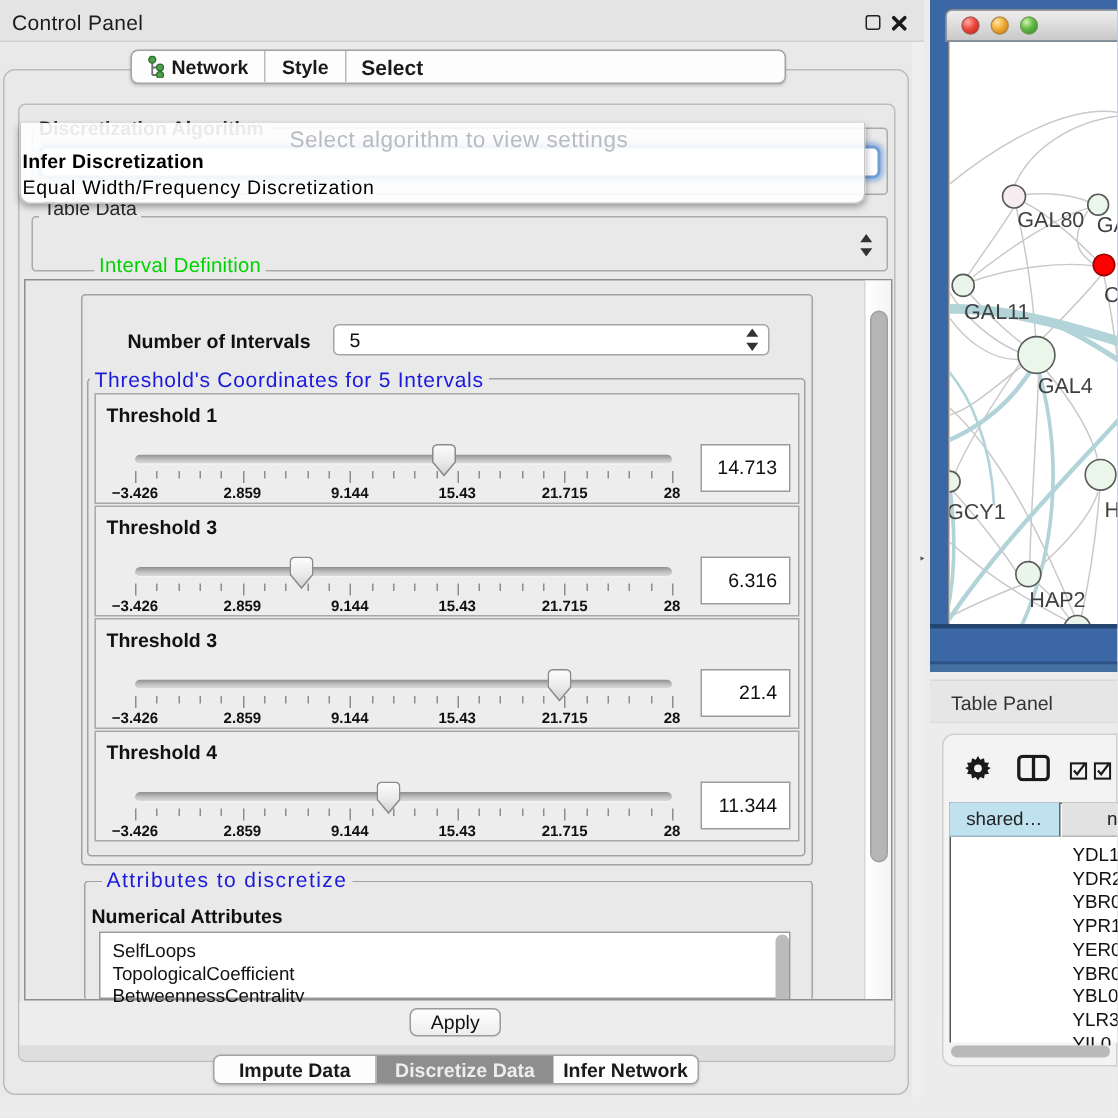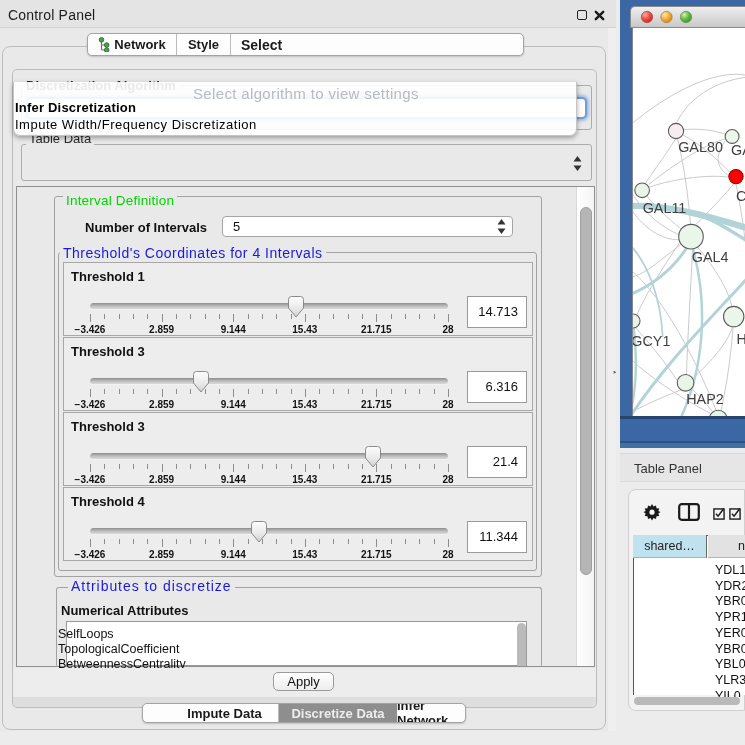--- a/index.html
+++ b/index.html
@@ -49,31 +49,31 @@
       <path d="M4.5 0 L8.5 5.5 L0.5 5.5 Z" fill="#333"></path>
       <path d="M4.5 15 L8.5 9.5 L0.5 9.5 Z" fill="#333"></path>
     </svg>
 
 <div class="abs" style="left:16px;top:186px;width:579px;height:481px;border:1px solid #8f8f8f;background:#e9e9e9;"></div>
 
 <div class="abs" style="left:576px;top:187px;width:18px;height:479px;background:linear-gradient(90deg,#ffffff,#f4f4f4);border-left:1px solid #d9d9d9;"></div>
 <div class="abs" style="left:580px;top:207px;width:12px;height:368px;background:#b5b5b5;border:1px solid #a0a0a0;border-radius:6px;"></div>
 
 <div class="abs" style="left:54px;top:196px;width:488px;height:381px;border:1px solid #a2a2a2;border-radius:3px;"></div>
-<div class="abs" style="left:63px;top:193px;background:#e9e9e9;padding:0 3px;font-size:13.5px;letter-spacing:0.2px;color:#00d400;">Interval Definition</div>
+<div class="abs" style="left:63px;top:169px;background:#e9e9e9;padding:0 3px;font-size:13.5px;letter-spacing:0.2px;color:#00d400;">Interval Definition</div>
 
 <div class="abs" style="left:85px;top:220px;font-size:13px;font-weight:700;color:#111;">Number of Intervals</div>
 <div class="abs" style="left:222px;top:216px;width:291px;height:21px;background:#fff;border:1px solid #a5a5a5;border-radius:4px;font-size:13px;color:#111;line-height:19px;padding-left:10px;">5</div>
 <svg class="abs" style="left:497px;top:219px;" width="9" height="15" viewBox="0 0 9 15">
       <path d="M4.5 0 L8.5 5.5 L0.5 5.5 Z" fill="#333"></path>
       <path d="M4.5 15 L8.5 9.5 L0.5 9.5 Z" fill="#333"></path>
     </svg>
 
 <div class="abs" style="left:58px;top:252px;width:479px;height:319px;border:1px solid #a2a2a2;border-radius:3px;"></div>
-<div class="abs" style="left:60px;top:245px;background:#e9e9e9;padding:0 3px;font-size:14px;letter-spacing:0.5px;color:#1a1adc;">Threshold's Coordinates for 4 Intervals</div>
+<div class="abs" style="left:60px;top:245px;background:#e9e9e9;padding:0 3px;font-size:14px;letter-spacing:0.5px;color:#1a1adc;">Threshold's Coordinates for 5 Intervals</div>
 
 <div id="sliders">
       <div class="abs" style="left:63px;top:262px;width:470px;height:74px;border:1px solid #a8a8a8;background:#ededed;">
         <div style="position:absolute;left:7px;top:6px;font-size:13px;font-weight:700;color:#111;">Threshold 1</div>
         <div style="position:absolute;left:26px;top:40px;width:358px;height:7px;background:linear-gradient(#8e8e8e,#c0c0c0 55%,#dadada);border-radius:4px;border-bottom:1px solid #f2f2f2;"></div>
         <div style="position:absolute;left:26.0px;top:51px;width:1px;height:8px;background:#8d8d8d;"></div>
         <div style="position:absolute;left:40.3px;top:51px;width:1px;height:5px;background:#8d8d8d;"></div>
         <div style="position:absolute;left:54.6px;top:51px;width:1px;height:5px;background:#8d8d8d;"></div>
         <div style="position:absolute;left:69.0px;top:51px;width:1px;height:5px;background:#8d8d8d;"></div>
         <div style="position:absolute;left:83.3px;top:51px;width:1px;height:5px;background:#8d8d8d;"></div>
@@ -256,38 +256,38 @@
           <path d="M3.5 0.5 h9 a3 3 0 0 1 3 3 v8.5 L8 21 L0.5 12 V3.5 a3 3 0 0 1 3-3 Z" fill="url(#thg3)" stroke="#8a8a8a"></path>
         </svg>
         <div style="position:absolute;left:403px;top:33px;width:60px;height:32px;background:#fff;border:1px solid #9a9a9a;font-size:13px;color:#111;text-align:right;line-height:30px;padding-right:8px;">11.344</div>
       </div>
     </div>
 
 <div class="abs" style="left:56px;top:587px;width:486px;height:80px;border:1px solid #a2a2a2;border-radius:3px;border-bottom:none;"></div>
 <div class="abs" style="left:68px;top:578px;background:#e9e9e9;padding:0 3px;font-size:14px;letter-spacing:0.95px;color:#1a1adc;">Attributes to discretize</div>
 <div class="abs" style="left:61px;top:603px;font-size:13px;font-weight:700;color:#111;">Numerical Attributes</div>
 <div class="abs" style="left:66px;top:621px;width:461px;height:45px;background:#fff;border:1px solid #999;"></div>
-<div class="abs" style="left:58px;top:627px;font-size:12.5px;color:#111;line-height:15px;">SelfLoops<br>TopologicalCoefficient<br>BetweennessCentrality</div>
+<div class="abs" style="left:75px;top:627px;font-size:12.5px;color:#111;line-height:15px;">SelfLoops<br>TopologicalCoefficient<br>BetweennessCentrality</div>
 <div class="abs" style="left:517px;top:623px;width:9px;height:43px;background:#bbb;border-radius:5px 5px 0 0;"></div>
 
 <div class="abs" style="left:13px;top:668px;width:583px;height:29px;background:#ededed;"></div>
 <div class="abs" style="left:273px;top:672px;width:61px;height:19px;background:linear-gradient(#ffffff,#ededed);border:1px solid #9a9a9a;border-radius:5px;font-size:13px;color:#111;text-align:center;line-height:17px;">Apply</div>
 
 <div class="abs" style="left:13px;top:697px;width:583px;height:10px;background:#dedede;border-radius:0 0 5px 5px;"></div>
 
 <div class="abs" style="left:142px;top:703px;width:324px;height:20px;background:#fdfdfd;border:1px solid #a3a3a3;border-radius:5px;box-shadow:0 1px 2px rgba(0,0,0,0.18);overflow:hidden;display:flex;">
-  <div style="width:108px;display:flex;align-items:center;justify-content:center;border-right:1px solid #bbb;font-size:13px;font-weight:700;color:#1a1a1a;margin-left:28px;">Impute Data</div>
+  <div style="width:108px;display:flex;align-items:center;justify-content:center;border-right:1px solid #bbb;font-size:13px;font-weight:700;color:#1a1a1a;">Impute Data</div>
   <div style="width:118px;display:flex;align-items:center;justify-content:center;background:#8e8e8e;font-size:13px;font-weight:700;color:#ededed;">Discretize Data</div>
   <div style="flex:1;display:flex;align-items:center;justify-content:center;font-size:13px;font-weight:700;color:#1a1a1a;">Infer Network</div>
 </div>
 
 <div class="abs" style="left:13px;top:82px;width:564px;height:54px;background:rgba(255,255,255,0.9);border:1px solid rgba(150,150,150,0.55);border-top:none;border-radius:0 0 7px 7px;box-shadow:0 2px 5px rgba(0,0,0,0.35);"></div>
 <div class="abs" style="left:193px;top:85px;font-size:15px;letter-spacing:0.35px;color:#b8bbbf;">Select algorithm to view settings</div>
 <div class="abs" style="left:15px;top:100px;font-size:13px;letter-spacing:0.2px;font-weight:700;color:#000;">Infer Discretization</div>
-<div class="abs" style="left:15px;top:117px;font-size:13px;letter-spacing:0.5px;color:#000;">Impute Width/Frequency Discretization</div>
+<div class="abs" style="left:15px;top:117px;font-size:13px;letter-spacing:0.5px;color:#000;">Equal Width/Frequency Discretization</div>
 
 <div class="abs" style="left:613px;top:365px;width:8px;height:8px;color:#555;font-size:10px;">‣</div>
 
 <div class="abs" style="left:616px;top:0;width:4px;height:745px;background:#ececec;"></div>
 <div class="abs" style="left:620px;top:0;width:125px;height:448px;background:#3b68a5;"></div>
 <div class="abs" style="left:620px;top:416px;width:125px;height:3px;background:#24466e;"></div>
 <div class="abs" style="left:620px;top:441px;width:125px;height:2px;background:#2c5183;"></div>
 <div class="abs" style="left:620px;top:443px;width:125px;height:5px;background:#44709f;"></div>
 
 <div class="abs" style="left:630px;top:6px;width:115px;height:22px;background:linear-gradient(#efefef,#c8c8c8);border:1px solid #8a8a8a;border-right:none;border-radius:5px 0 0 0;"></div>

